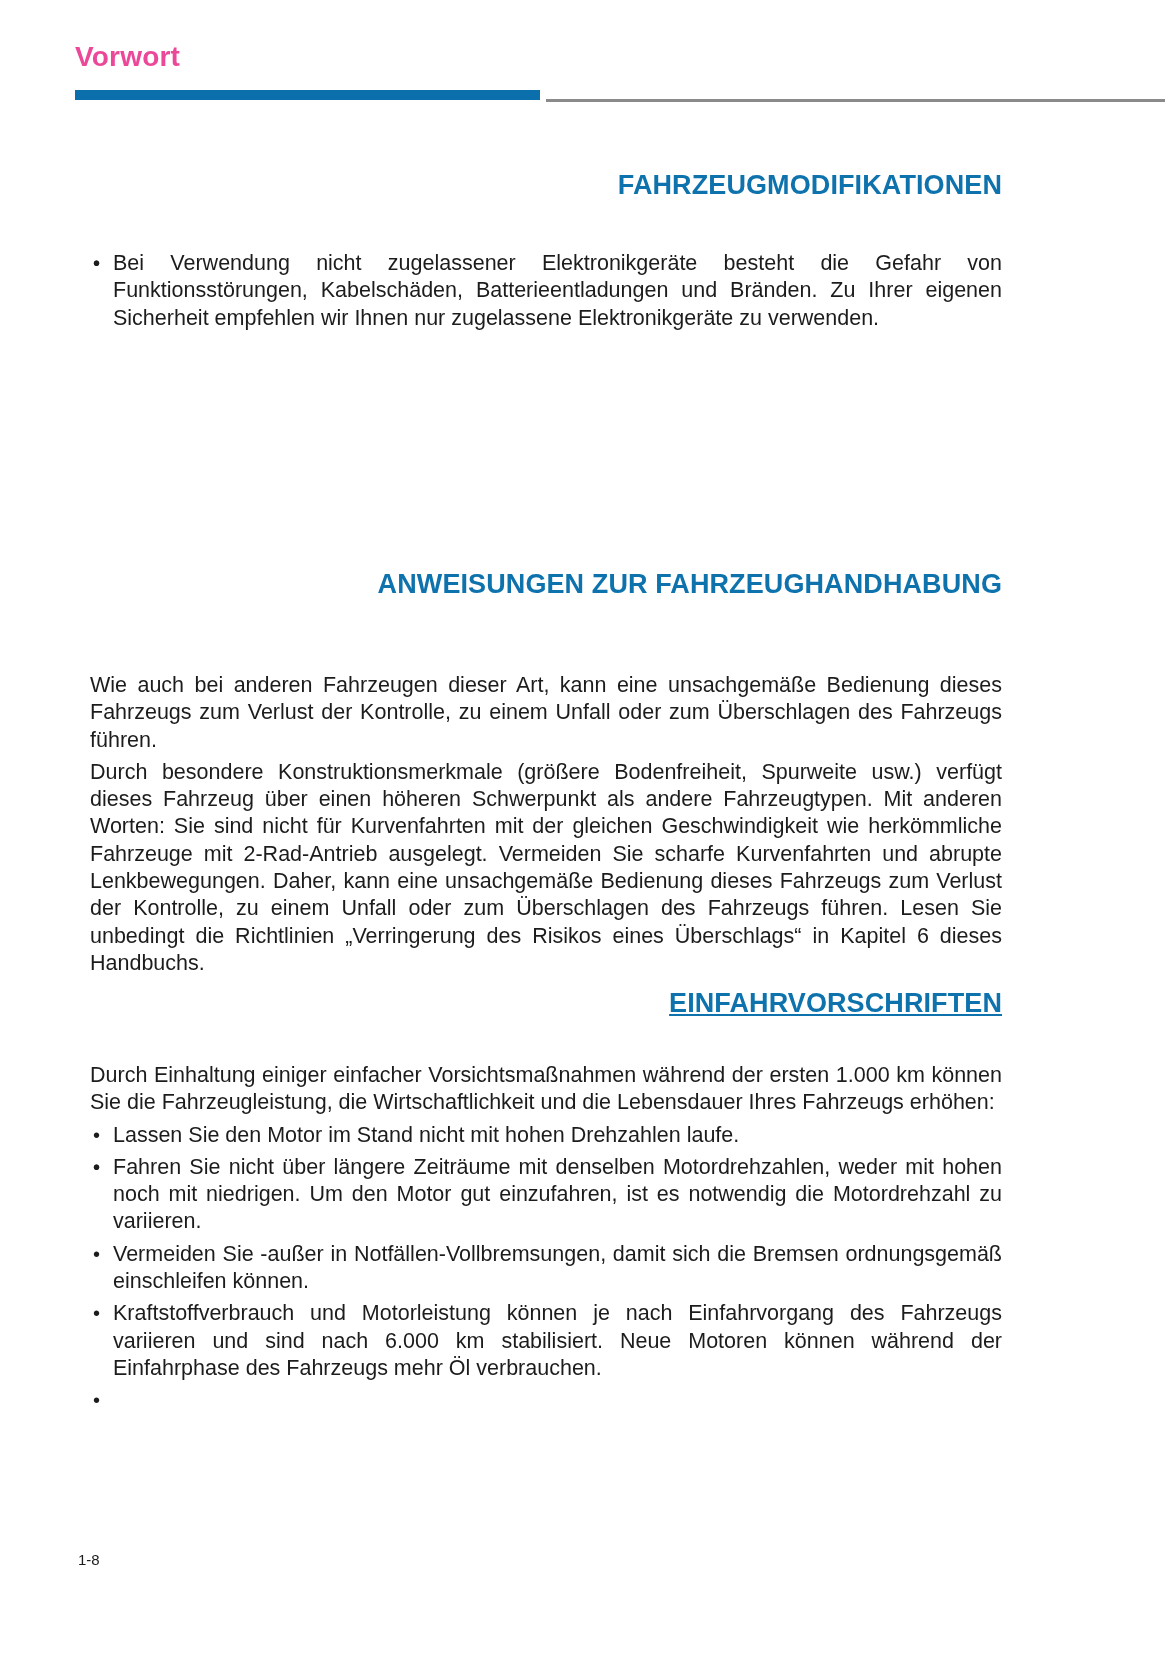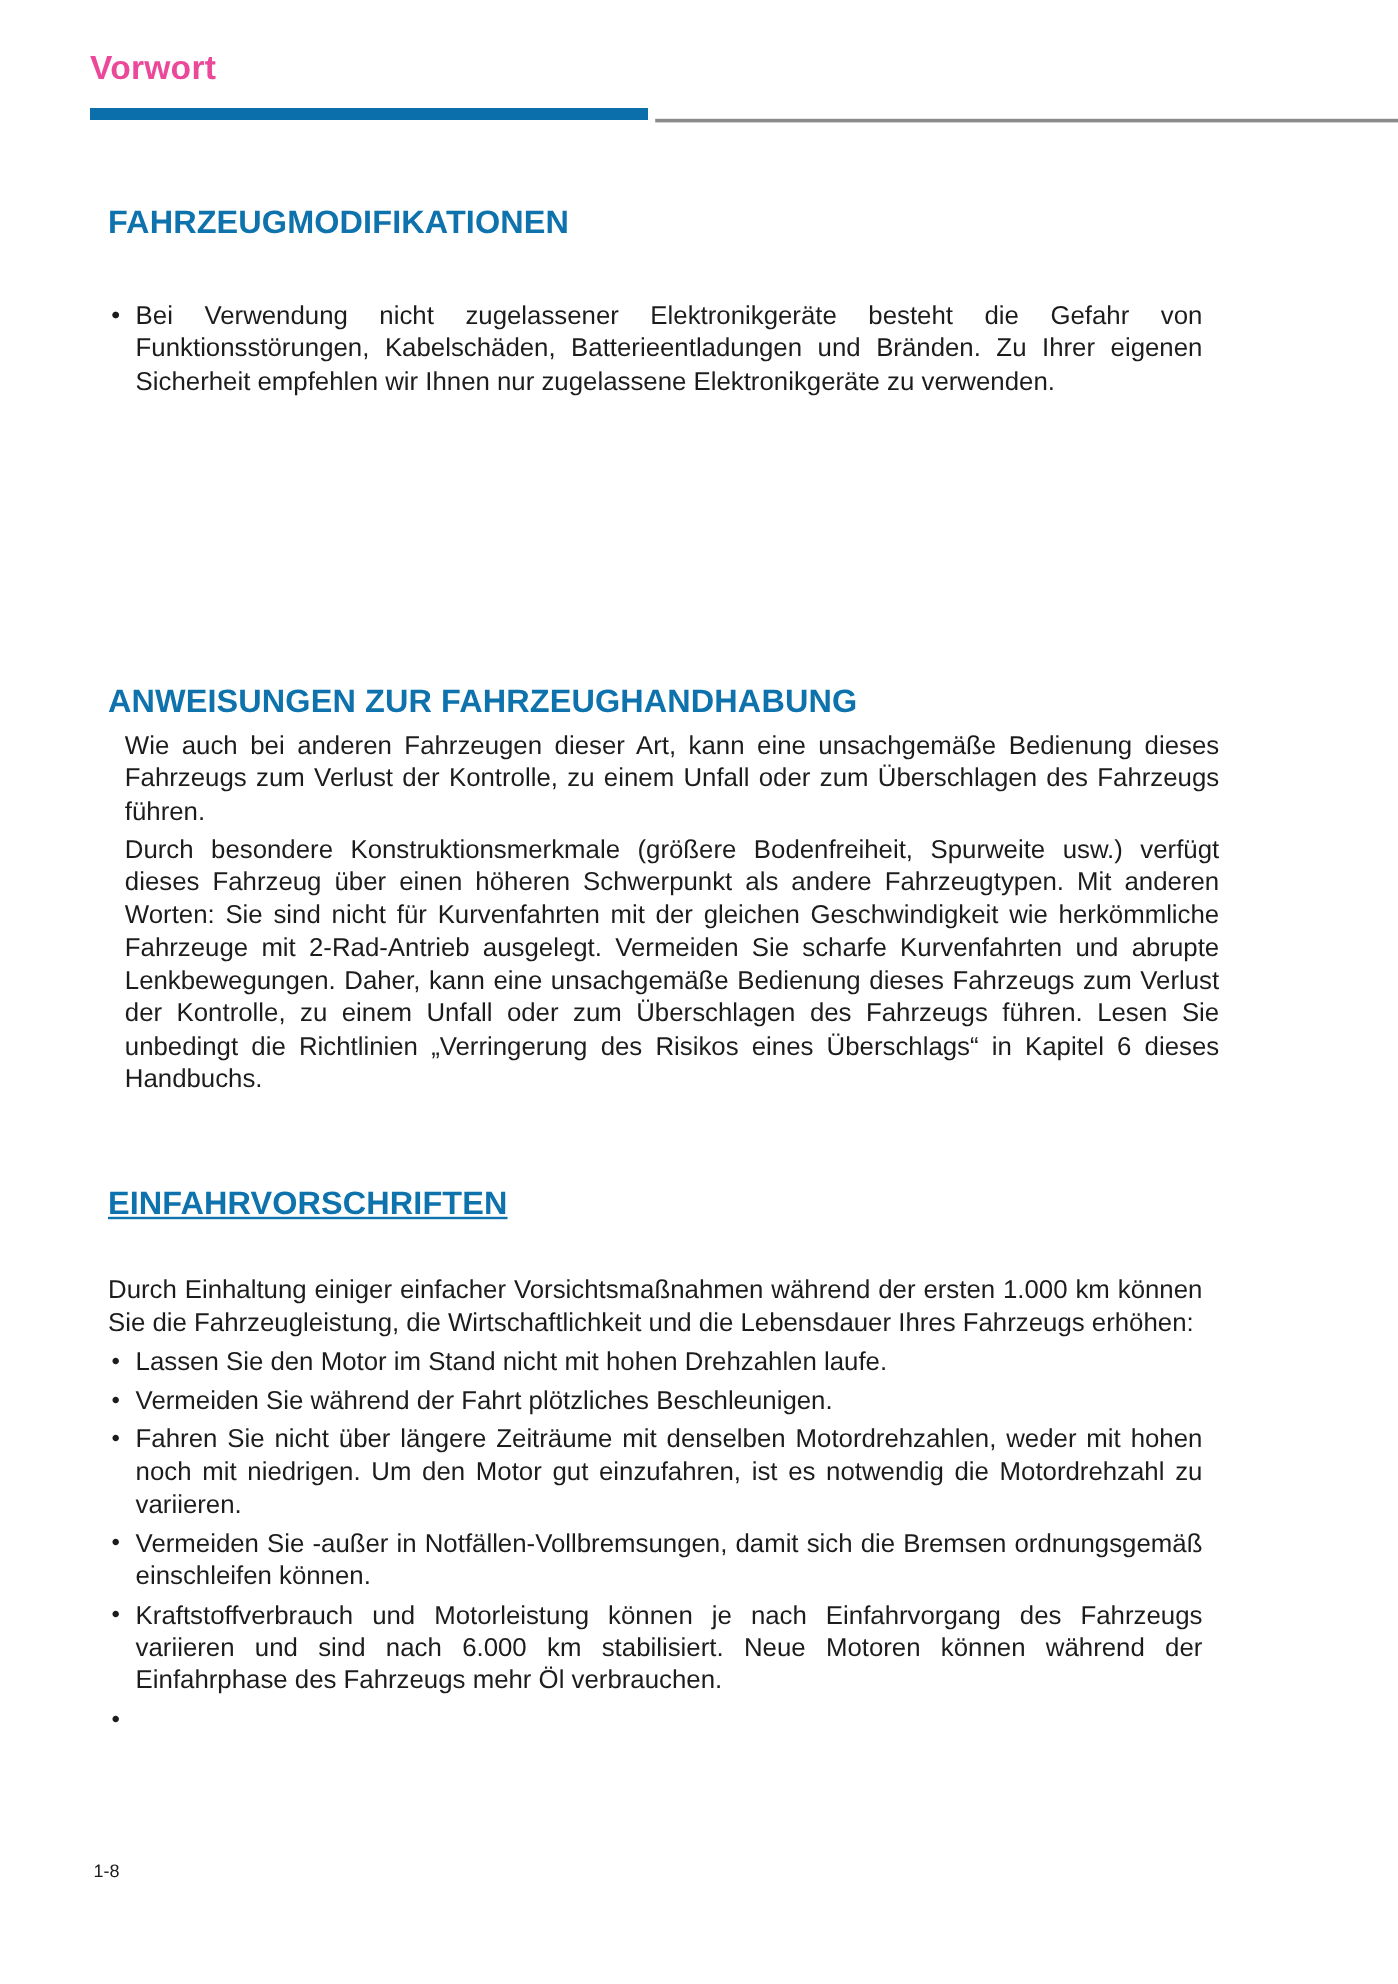--- a/index.html
+++ b/index.html
@@ -3,21 +3,21 @@
 <meta charset="utf-8">
 <style>
   html, body { margin: 0; padding: 0; background: #ffffff; }
   body { width: 1165px; height: 1653px; position: relative; overflow: hidden;
          font-family: "Liberation Sans", "DejaVu Sans", sans-serif; color: #1c1c1c; }
   .running-head { position: absolute; left: 75px; top: 41px; font-size: 28px; font-weight: bold;
                   color: #ec4899; letter-spacing: 0.2px; }
   .head-bar { position: absolute; left: 75px; top: 90px; width: 465px; height: 10px; background: #0a6fab; }
   .head-rule { position: absolute; left: 546px; top: 99px; width: 619px; height: 3px; background: #8a8a8a; }
   .content { position: absolute; left: 90px; top: 0; width: 912px; }
-  h2 { position: absolute; left: 0; width: 912px; margin: 0; text-align: left;
+  h2 { position: absolute; left: 0; width: 912px; margin: 0; text-align: right;
        font-size: 27px; font-weight: bold; color: #0e72ad; letter-spacing: 0.1px; }
   .block { position: absolute; left: 0; width: 912px; font-size: 21.5px; line-height: 27.3px; }
   p { margin: 0 0 5px 0; text-align: justify; }
   ul { list-style: none; margin: 0; padding: 0; }
   li { position: relative; padding-left: 23px; margin: 0 0 5px 0; text-align: justify; }
   li .dot { position: absolute; left: 3px; top: 0; font-size: 20px; }
   li p { margin: 0 0 5px 0; }
   .page-num { position: absolute; left: 78px; top: 1551px; font-size: 15px; color: #1c1c1c; }
 </style>
 </head>
@@ -36,31 +36,31 @@
         <span class="dot">•</span>
       </li>
       <li>
         <span class="dot">•</span>
         <p>Bei Verwendung nicht zugelassener Elektronikgeräte besteht die Gefahr von Funktionsstörungen, Kabelschäden, Batterieentladungen und Bränden. Zu Ihrer eigenen Sicherheit empfehlen wir Ihnen nur zugelassene Elektronikgeräte zu verwenden.</p>
       </li>
     </ul>
   </div>
 
   <h2 style="top:569px;">ANWEISUNGEN ZUR FAHRZEUGHANDHABUNG</h2>
-  <div class="block" style="top:608px;margin-left:14px;">
+  <div class="block" style="top:672px;">
     <p>Wie auch bei anderen Fahrzeugen dieser Art, kann eine unsachgemäße Bedienung dieses Fahrzeugs zum Verlust der Kontrolle, zu einem Unfall oder zum Überschlagen des Fahrzeugs führen.</p>
     <p>Durch besondere Konstruktionsmerkmale (größere Bodenfreiheit, Spurweite usw.) verfügt dieses Fahrzeug über einen höheren Schwerpunkt als andere Fahrzeugtypen. Mit anderen Worten: Sie sind nicht für Kurvenfahrten mit der gleichen Geschwindigkeit wie herkömmliche Fahrzeuge mit 2-Rad-Antrieb ausgelegt. Vermeiden Sie scharfe Kurvenfahrten und abrupte Lenkbewegungen. Daher, kann eine unsachgemäße Bedienung dieses Fahrzeugs zum Verlust der Kontrolle, zu einem Unfall oder zum Überschlagen des Fahrzeugs führen. Lesen Sie unbedingt die Richtlinien „Verringerung des Risikos eines Überschlags“ in Kapitel 6 dieses Handbuchs.</p>
   </div>
 
   <h2 style="top:988px;text-decoration:underline;">EINFAHRVORSCHRIFTEN</h2>
   <div class="block" style="top:1062px;">
     <p>Durch Einhaltung einiger einfacher Vorsichtsmaßnahmen während der ersten 1.000 km können Sie die Fahrzeugleistung, die Wirtschaftlichkeit und die Lebensdauer Ihres Fahrzeugs erhöhen:</p>
     <ul>
       <li><span class="dot">•</span><span>Lassen Sie den Motor im Stand nicht mit hohen Drehzahlen laufe.</span></li>
-      <li><span class="dot">•</span><span>Vermeiden Sie während der Fahrt plötzliches Beschleunigen.</span></li>
+      <li><span class="dot">•</span></li>
       <li><span class="dot">•</span><span>Fahren Sie nicht über längere Zeiträume mit denselben Motordrehzahlen, weder mit hohen noch mit niedrigen. Um den Motor gut einzufahren, ist es notwendig die Motordrehzahl zu variieren.</span></li>
       <li><span class="dot">•</span><span>Vermeiden Sie -außer in Notfällen-Vollbremsungen, damit sich die Bremsen ordnungsgemäß einschleifen können.</span></li>
       <li><span class="dot">•</span><span>Kraftstoffverbrauch und Motorleistung können je nach Einfahrvorgang des Fahrzeugs variieren und sind nach 6.000 km stabilisiert. Neue Motoren können während der Einfahrphase des Fahrzeugs mehr Öl verbrauchen.</span></li>
       <li><span class="dot">•</span></li>
     </ul>
   </div>
 </div>
 
 <div class="page-num">1-8</div>
 

